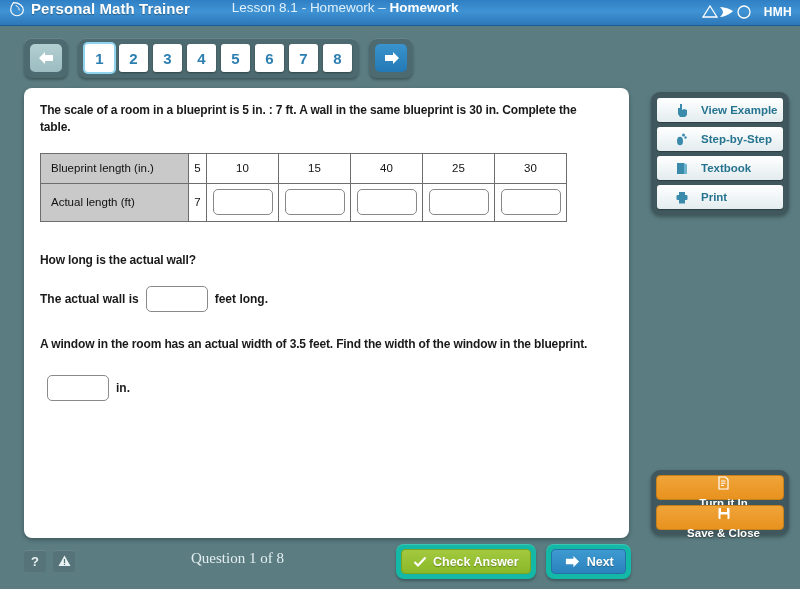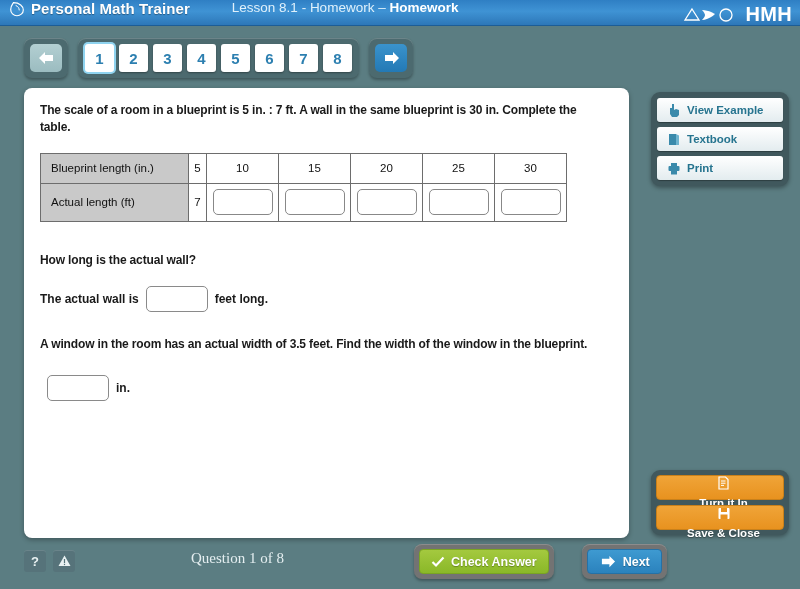--- a/index.html
+++ b/index.html
@@ -29,21 +29,21 @@
   #lesson-title {
     color: #dff0fb; font-size: 13.5px; margin-left: 42px;
     white-space: nowrap;
   }
   #lesson-title b { color: #ffffff; font-weight: bold; }
   #hmh-logo {
     position: absolute; right: 8px; top: 3px;
     display: flex; align-items: center; gap: 3px;
   }
   #hmh-logo .hmh-text {
-    color: #fff; font-size: 20px; font-weight: bold; letter-spacing: .3px;
+    color: #fff; font-size: 12px; font-weight: bold; letter-spacing: .3px;
     margin-left: 2px;
   }
 
   
   #pager-row {
     position: absolute; left: 24px; top: 38px;
     display: flex; align-items: center; gap: 10px;
   }
   .arrow-shell {
     width: 44px; height: 40px; border-radius: 8px;
@@ -127,21 +127,21 @@
   
   #tools-shell {
     position: absolute; left: 651px; top: 92px; width: 138px;
     background: #40585d; border-radius: 9px;
     padding: 6px; box-shadow: 0 2px 4px rgba(0,0,0,.35);
     display: flex; flex-direction: column; gap: 5px;
   }
   .tool-btn {
     height: 24px; background: linear-gradient(to bottom,#ffffff,#e3ecef);
     border-radius: 3px; display: flex; align-items: center;
-    padding-left: 10px; gap: 6px;
+    padding-left: 18px; gap: 12px;
     color: #26748f; font-size: 11.5px; font-weight: bold;
     box-shadow: 0 1px 1px rgba(0,0,0,.3);
   }
   .tool-ico { width: 14px; height: 15px; flex: none; display:block; }
 
   
   #submit-shell {
     position: absolute; left: 651px; top: 470px; width: 138px;
     background: #40585d; border-radius: 9px; padding: 5px;
     box-shadow: 0 2px 4px rgba(0,0,0,.35);
@@ -171,23 +171,22 @@
   }
   #question-counter {
     position: absolute; left: 150px; top: 550px; width: 175px;
     text-align: center; color: #e4eef0; font-size: 15px; font-family: Liberation Serif, serif;
   }
   #bottom-actions {
     position: absolute; left: 396px; top: 544px;
     display: flex; gap: 10px;
   }
   .act-shell {
-    border-radius: 8px; background: #737373; padding: 5px;
+    border-radius: 8px; background: #14b8a6; padding: 5px;
     box-shadow: inset 0 1px 0 rgba(255,255,255,.18), 0 2px 3px rgba(0,0,0,.3);
-    margin-left: 18px;
   }
   .act-btn {
     height: 25px; border-radius: 4px;
     display: flex; align-items: center; justify-content: center; gap: 6px;
     padding: 0 11px; color: #fff; font-size: 12.5px; font-weight: bold;
     text-shadow: 0 1px 1px rgba(0,0,0,.3);
   }
   .act-btn.green { background: linear-gradient(to bottom,#9cc council,#8cb82d); background: linear-gradient(to bottom,#a4c93f,#8ab828); border: 1px solid #7aa522; }
   .act-btn.blue  { background: linear-gradient(to bottom,#3e9ad1,#2b82bd); border: 1px solid #2571a6; }
 </style>
@@ -245,21 +244,21 @@
 
   <div id="prompt-1" class="qtext">The scale of a room in a blueprint is 5 in. : 7 ft. A wall in the same blueprint is 30 in. Complete the table.</div>
 
   <table id="scale-table">
     <tbody>
         <tr>
       <td class="rowhead">Blueprint length (in.)</td>
       <td class="firstval">5</td>
       <td class="valcell">10</td>
       <td class="valcell">15</td>
-      <td class="valcell">20</td>
+      <td class="valcell">40</td>
       <td class="valcell">25</td>
       <td class="valcell">30</td>
     </tr>
     <tr>
       <td class="rowhead">Actual length (ft)</td>
       <td class="firstval">7</td>
       <td class="boxcell">
         <div class="ansbox"></div>
       </td>
       <td class="boxcell">
@@ -293,20 +292,28 @@
     <span>in.</span>
   </div>
 </div>
 
 <div id="tools-shell">
   <div class="tool-btn">
     <svg class="tool-ico" viewBox="0 0 14 15">
       <path d="M5 1 L7 1 L7 7 L9 6 L12 7 L12 12 L10 14 L5 14 L3 11 L3 5 L5 5 Z" fill="#3a8aab"></path>
     </svg>
     <span>View Example</span>
+  </div>
+  <div class="tool-btn">
+    <svg class="tool-ico" viewBox="0 0 14 15">
+      <ellipse cx="5" cy="9" rx="3" ry="4.3" fill="#3a8aab"></ellipse>
+      <circle cx="8.5" cy="3" r="1.5" fill="#3a8aab"></circle>
+      <circle cx="10.5" cy="5.5" r="1.2" fill="#3a8aab"></circle>
+    </svg>
+    <span>Step-by-Step</span>
   </div>
   <div class="tool-btn">
     <svg class="tool-ico" viewBox="0 0 14 15">
       <path d="M2 2 L9 2 L9 13 L2 13 Z" fill="#3a8aab"></path>
       <path d="M9 2 L12 3.5 L12 13 L9 13 Z" fill="#6fb4cf"></path>
     </svg>
     <span>Textbook</span>
   </div>
   <div class="tool-btn">
     <svg class="tool-ico" viewBox="0 0 14 15">

